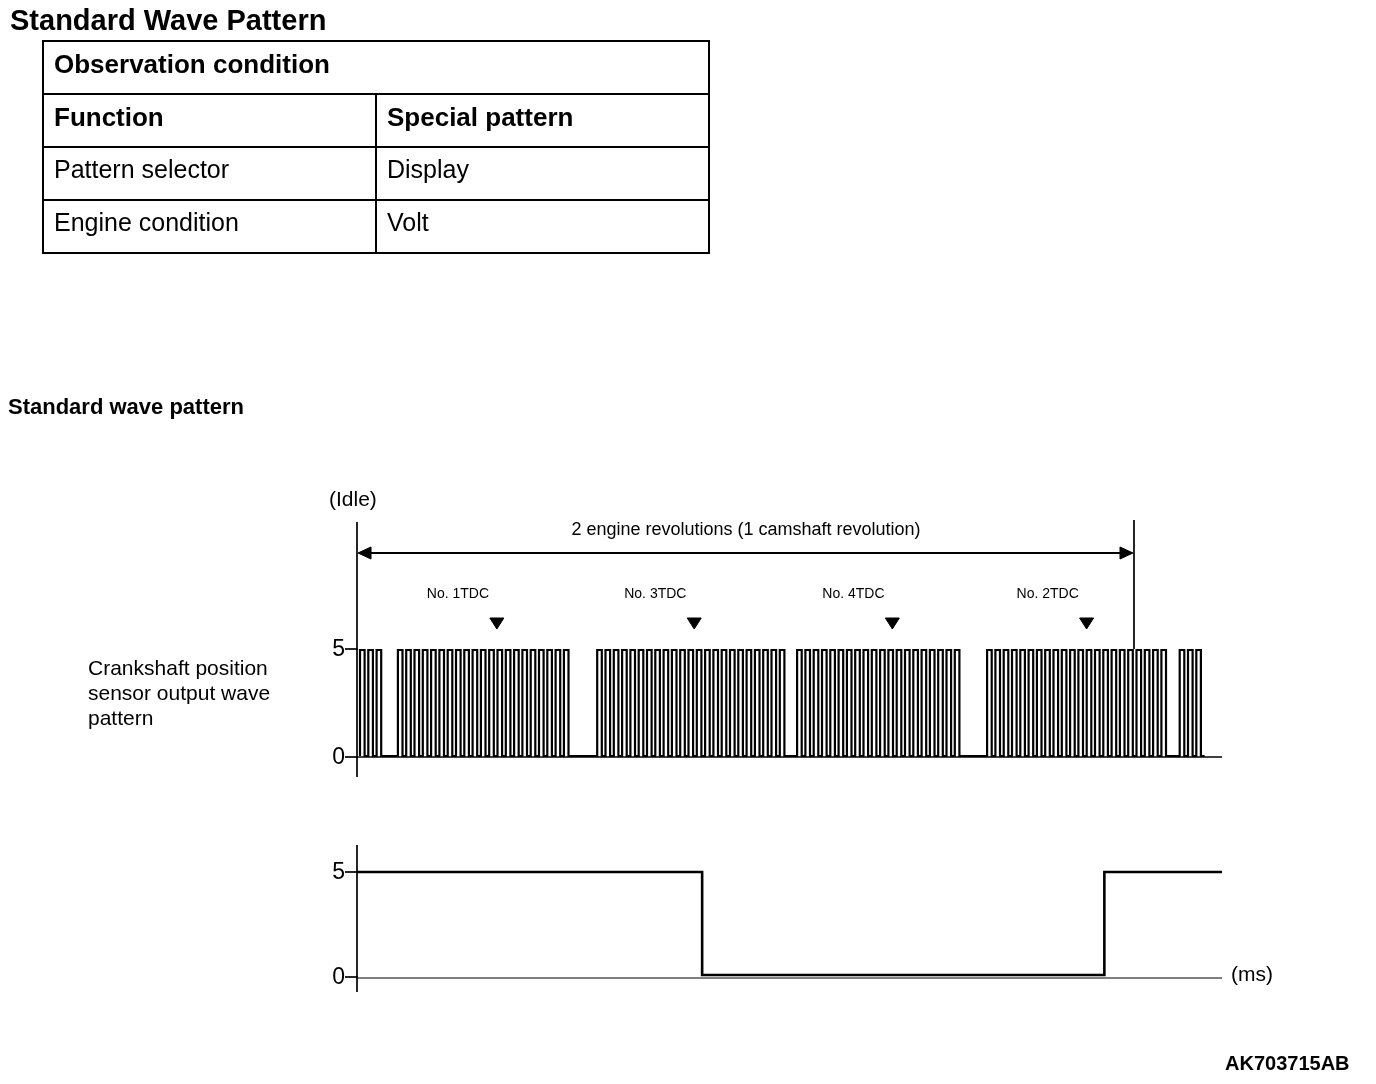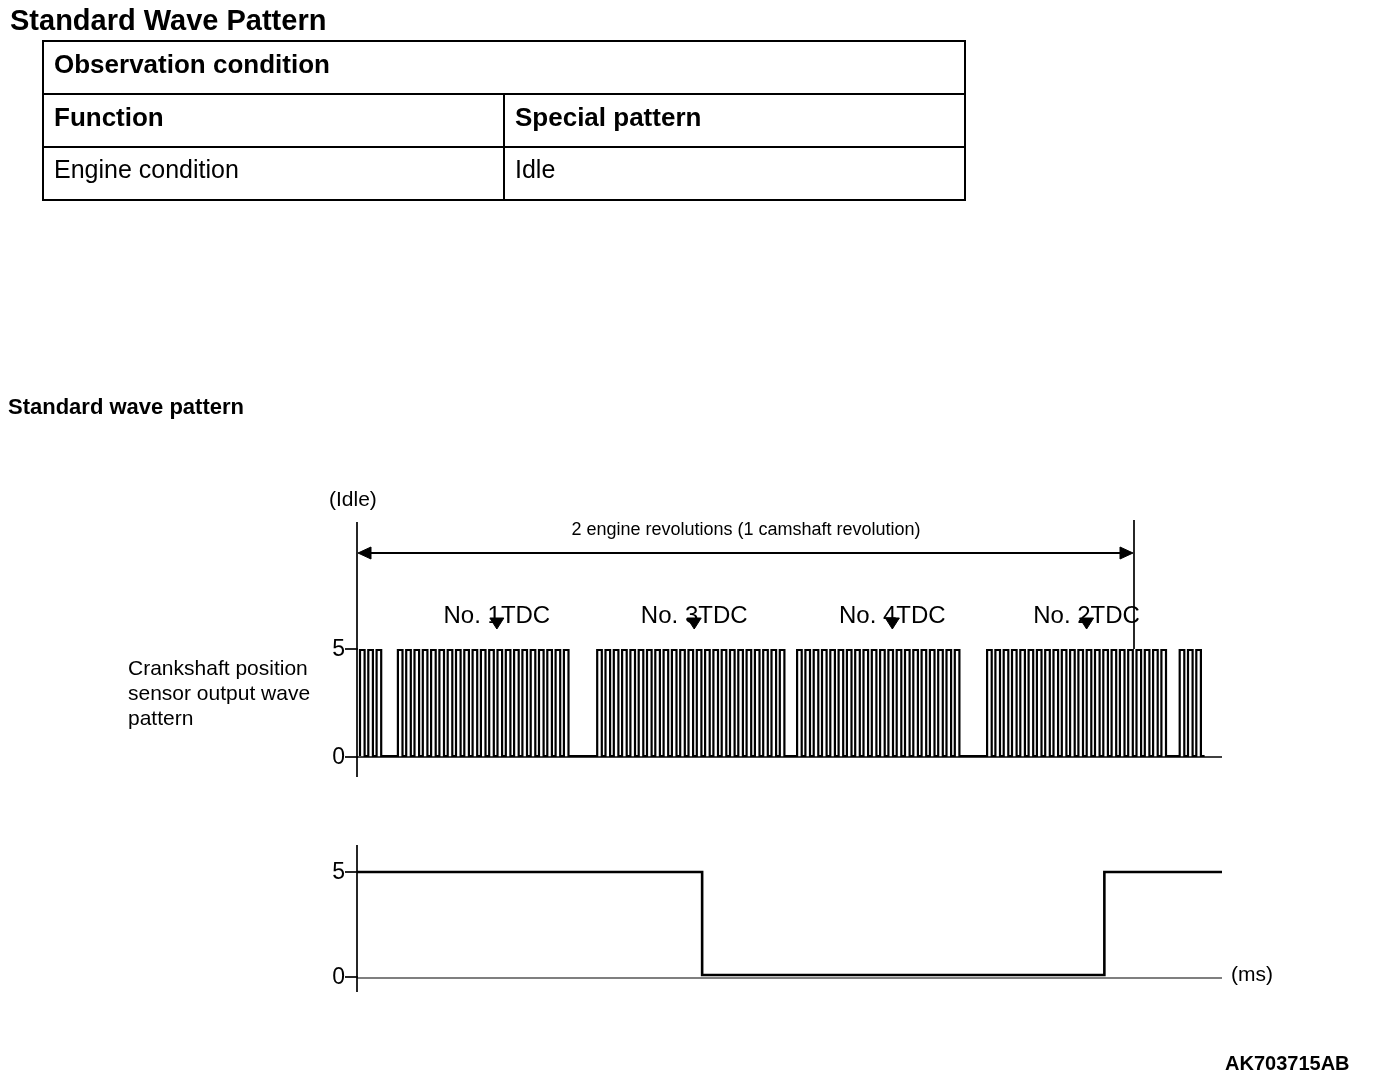--- a/index.html
+++ b/index.html
@@ -1,32 +1,32 @@
 <!DOCTYPE html>
 <html><head>
 <meta charset="utf-8">
 <style>
   html,body{margin:0;padding:0;background:#fff;}
   .page{position:relative;width:1376px;height:1084px;background:#ffffff;color:#000000;
         font-family:"Liberation Sans", sans-serif;overflow:hidden;}
   .abs{position:absolute;}
   #fig{position:absolute;left:0;top:0;}
   .page-title{left:10px;top:4px;font-size:29px;font-weight:bold;white-space:nowrap;}
-  table.obs{position:absolute;left:42px;top:40px;width:924px;border-collapse:collapse;
+  table.obs{position:absolute;left:42px;top:40px;width:668px;border-collapse:collapse;
             table-layout:fixed;padding-left:44px;}
   table.obs td{border:2px solid #000;font-size:25px;padding:7px 0 0 10px;
                vertical-align:top;height:53px;box-sizing:border-box;background:#fff;}
   table.obs tr.hdr td{font-weight:bold;font-size:26px;}
   table.obs td.c1{width:413px;}
   .fig-caption{left:8px;top:394px;font-size:22px;font-weight:bold;white-space:nowrap;}
   .unit{font-size:21px;white-space:nowrap;}
   .span-label{left:446px;top:519px;width:600px;text-align:center;font-size:18px;white-space:nowrap;}
-  .tdc{top:585px;width:140px;text-align:center;font-size:24px;white-space:nowrap;margin-top:16px;}
+  .tdc{top:585px;width:140px;text-align:left;font-size:14px;white-space:nowrap;}
   .tick{width:32px;text-align:right;font-size:23px;line-height:24px;}
-  .trace-label{left:88px;font-size:21px;line-height:25px;white-space:nowrap;margin-left:40px;}
+  .trace-label{left:88px;font-size:21px;line-height:25px;white-space:nowrap;}
   .fig-code{left:1225px;top:1052px;font-size:20px;font-weight:bold;white-space:nowrap;}
 </style>
 </head>
 <body>
 
 <div class="page">
 
   <svg id="fig" width="1376" height="1084" viewBox="0 0 1376 1084">
       <line x1="357" y1="522" x2="357" y2="777" stroke-width="1.7" stroke="#000"></line>
       <line x1="345" y1="649" x2="358" y2="649" stroke-width="1.7" stroke="#000"></line>
@@ -53,22 +53,26 @@
   <table class="obs">
     <tbody>
         <tr class="hdr">
       <td colspan="2">Observation condition</td>
     </tr>
     <tr class="hdr">
       <td class="c1">Function</td>
       <td>Special pattern</td>
     </tr>
     <tr>
+      <td class="c1">Pattern selector</td>
+      <td>Display</td>
+    </tr>
+    <tr>
       <td class="c1">Engine condition</td>
-      <td>Idle</td>
+      <td>Volt</td>
     </tr>
   </tbody>
     </table>
 
   <div class="abs fig-caption">Standard wave pattern</div>
 
   <div class="abs unit" style="left:329px;top:487px;">(Idle)</div>
 
   <div class="abs span-label">2 engine revolutions (1 camshaft revolution)</div>
 

